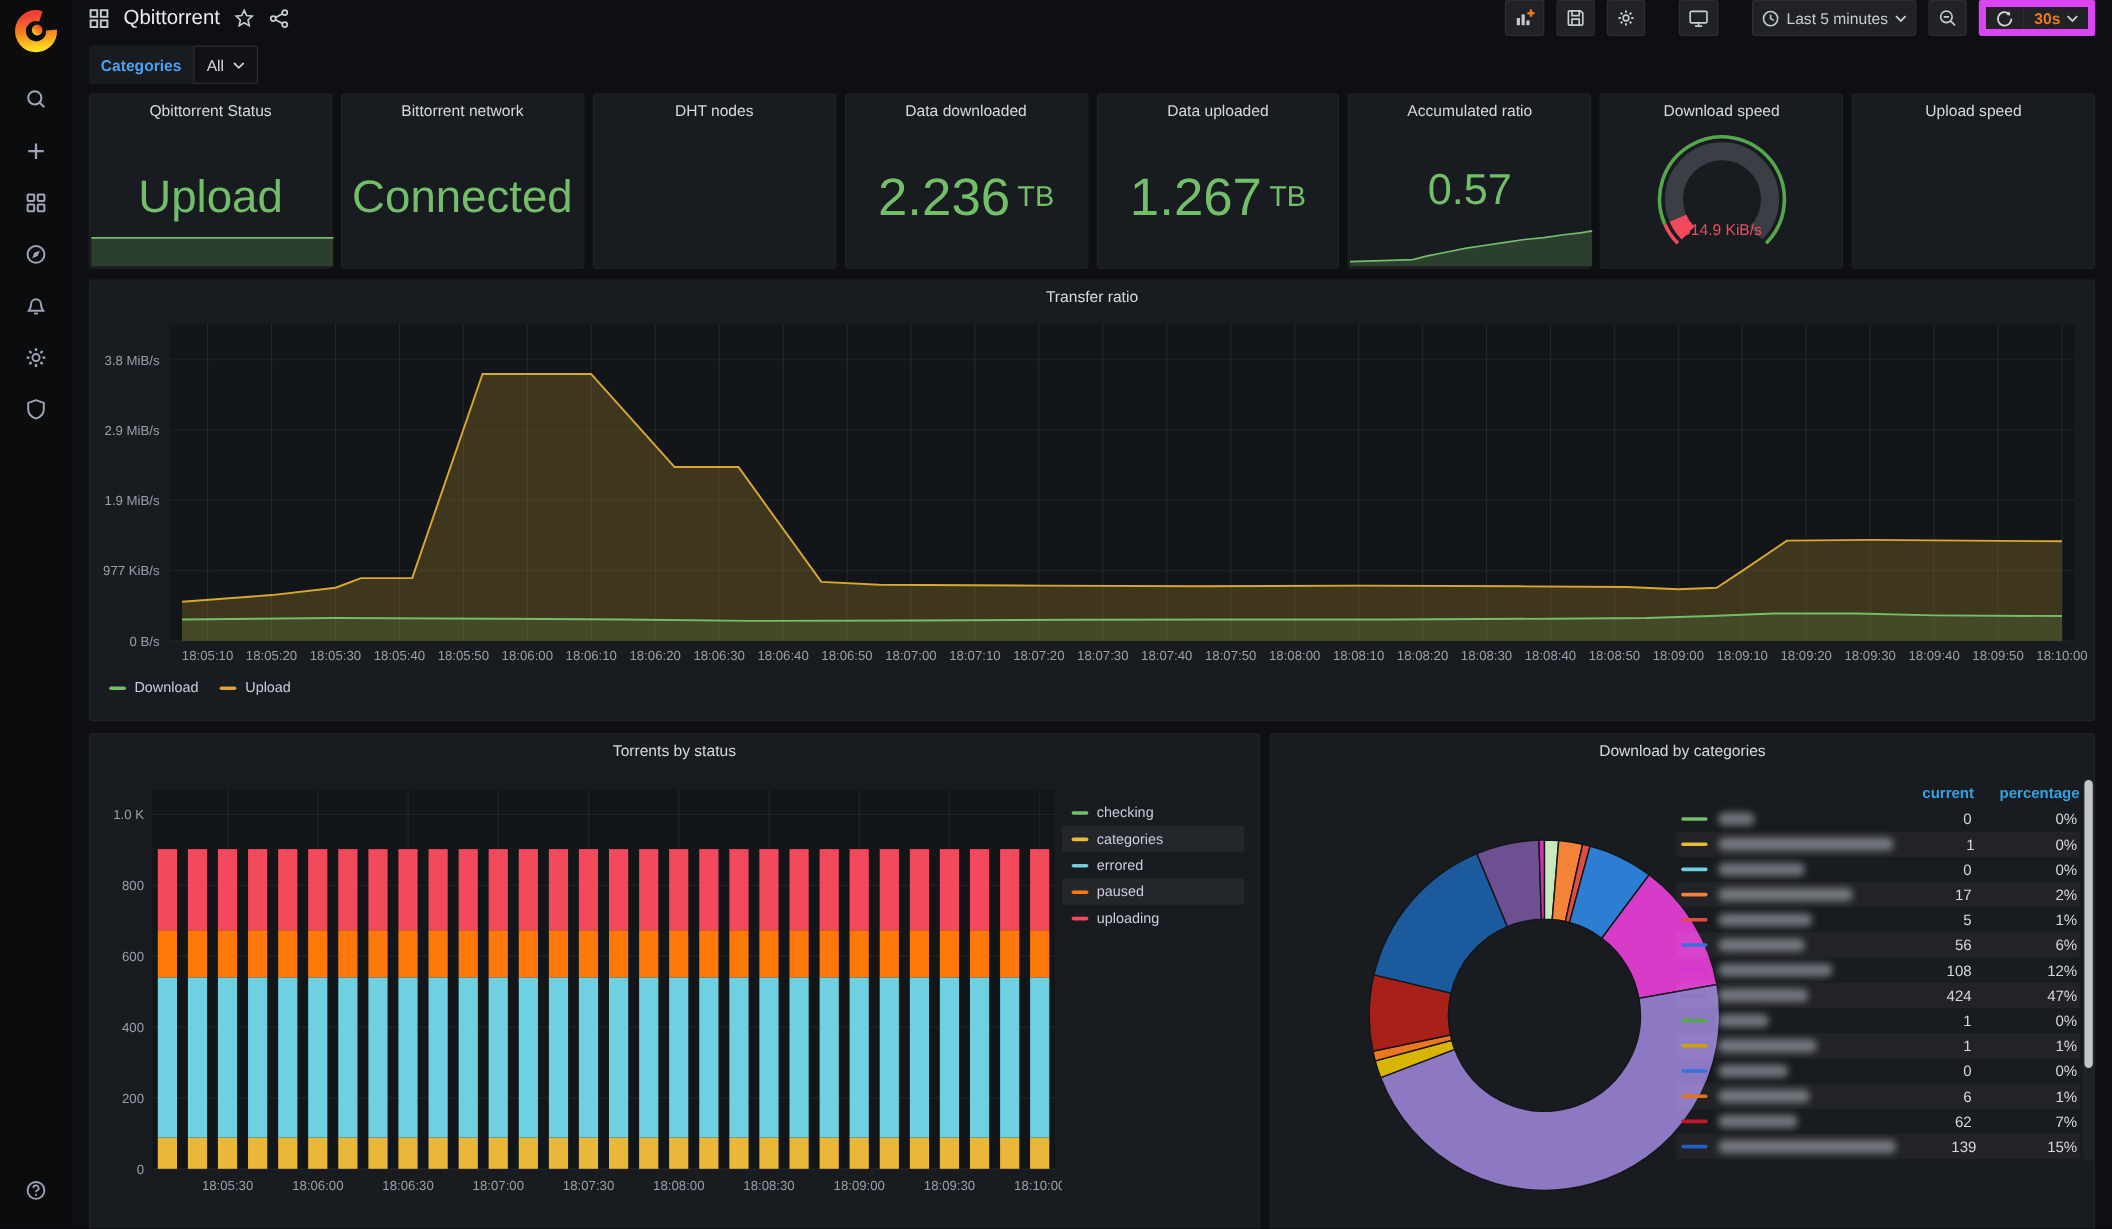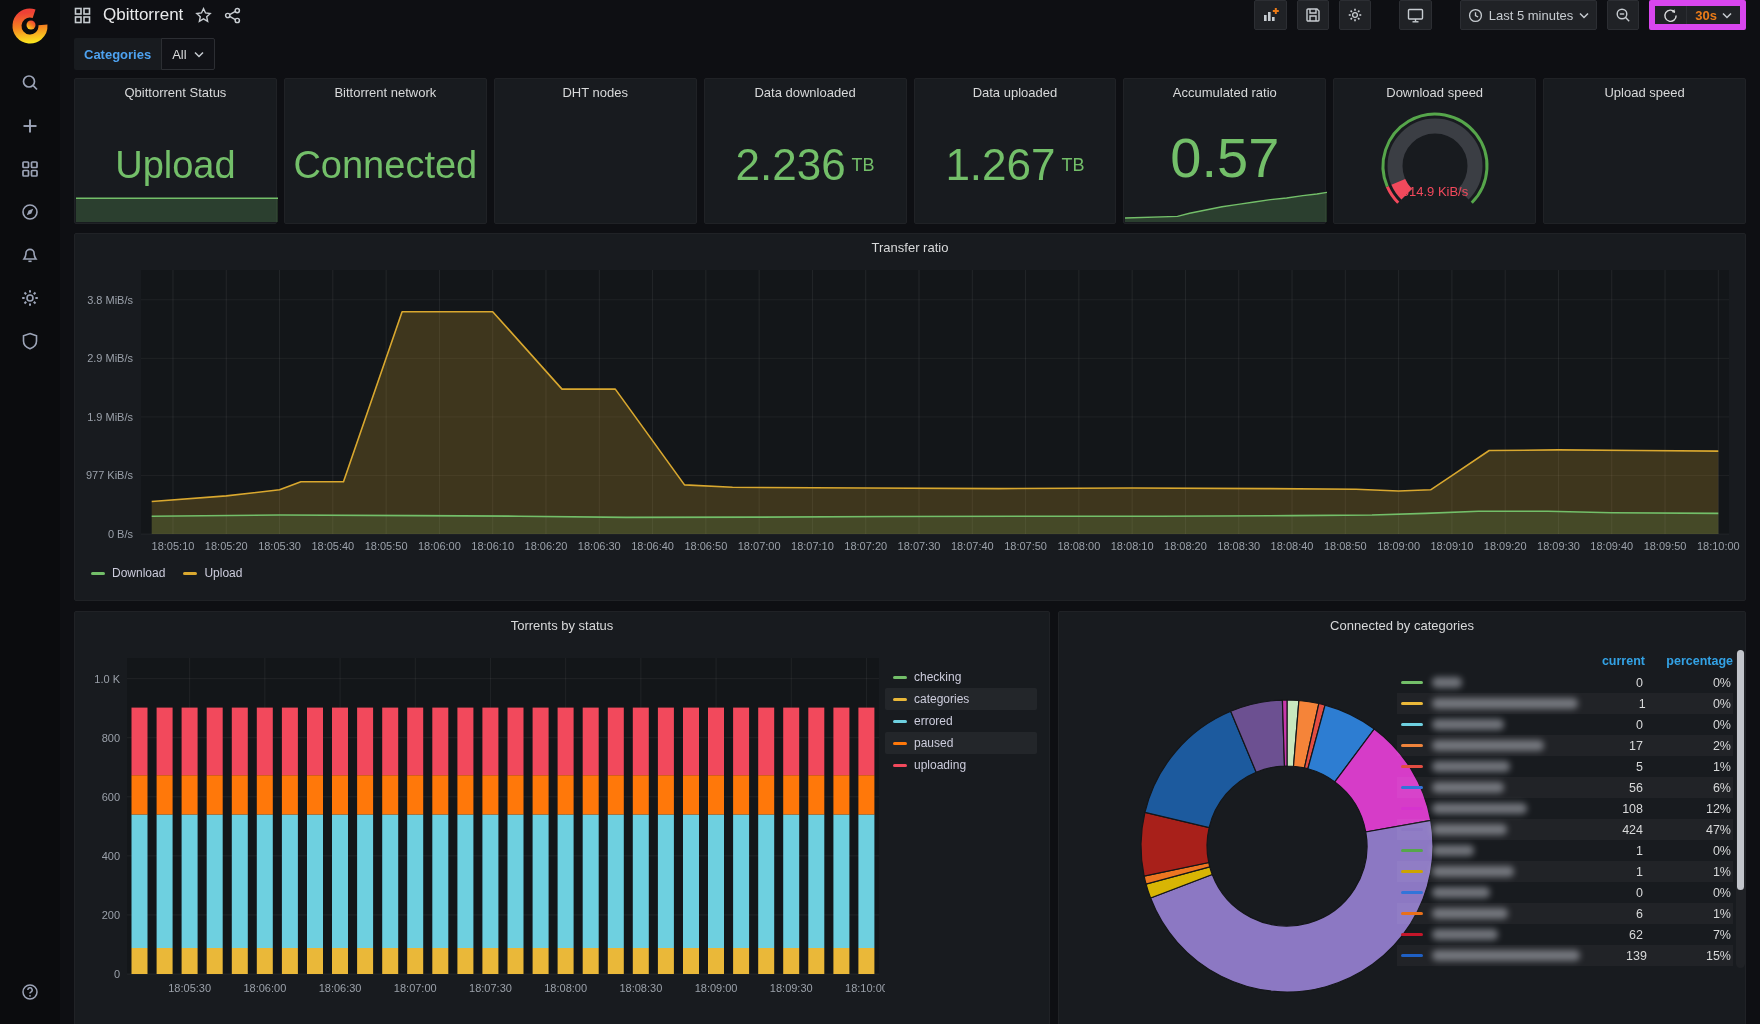--- a/index.html
+++ b/index.html
@@ -40,21 +40,21 @@
                align-items:center; padding:0 10px; border-radius:0 2px 2px 0; cursor:pointer;justify-content:space-between; }
   
   .dash { padding:2px 14px 0 14px; flex:1; }
   .panel { background:#181b1f; border:1px solid #202226; border-radius:2px; position:relative; }
   .p-title { height:28px; line-height:28px; text-align:center; font-size:13px; font-weight:500; color:#d8d9da; cursor:pointer; white-space:nowrap; overflow:hidden; }
   .stats-row { display:grid; grid-template-columns:repeat(8,1fr); gap:7px; height:146px; margin-bottom:9px; }
   .stat-body { position:absolute; left:0; right:0; top:28px; bottom:0; display:flex; align-items:center; justify-content:center; }
   .stat-value { color:#73bf69; font-weight:500; line-height:1; }
   .v-word { font-size:38px; }
   .v-num  { font-size:52px; }
-  .v-unit { font-size:18px; margin-left:6px; }
+  .v-unit { font-size:24px; margin-left:6px; }
   .spark { position:absolute; left:1px; right:1px; bottom:1px; height:34px; }
   .gauge-wrap { position:absolute; left:0; right:0; top:26px; bottom:0; display:flex; align-items:center; justify-content:center; }
   
   .transfer-panel { height:368px; margin-bottom:10px; }
   .t-legend { display:flex; gap:18px; padding:4px 0 0 16px;text-align:right; }
   .legend-item { display:flex; align-items:center; gap:7px; font-size:12px; color:#ccccdc; cursor:pointer; }
   .dash-swatch { width:14px; height:3px; border-radius:2px; }
   
   .bottom-row { display:grid; grid-template-columns:976px 1fr; gap:8px; height:440px; }
   .status-flex { display:flex; position:absolute; top:30px; left:4px; right:4px; bottom:0; }
@@ -310,21 +310,21 @@
         <div class="panel">
           <div class="p-title">Data uploaded</div>
           <div class="stat-body">
             <span class="stat-value v-num" style="font-size:44px">1.267</span>
             <span class="stat-value v-unit">TB</span>
           </div>
         </div>
         <div class="panel">
           <div class="p-title">Accumulated ratio</div>
           <div class="stat-body" style="bottom:14px">
-              <span class="stat-value v-num" style="font-size:56px">0.57</span>
+              <span class="stat-value v-num" style="font-size:36px">0.57</span>
             </div>
           <svg class="spark" style="height:40px" viewBox="0 0 202 40" preserveAspectRatio="none">
               <path d="M0 40 L0.0 36.0 L52.5 34.4 L64.6 31.2 L80.8 28.0 L97.0 24.8 L113.1 22.4 L129.3 20.0 L145.4 17.6 L161.6 16.0 L177.8 13.6 L191.9 12.0 L202.0 10.4 L202 40 Z" fill="rgba(115,191,105,0.22)"></path>
               <path d="M0.0 36.0 L52.5 34.4 L64.6 31.2 L80.8 28.0 L97.0 24.8 L113.1 22.4 L129.3 20.0 L145.4 17.6 L161.6 16.0 L177.8 13.6 L191.9 12.0 L202.0 10.4 " fill="none" stroke="#73BF69" stroke-width="1.4"></path>
             </svg>
         </div>
         <div class="panel">
           <div class="p-title">Download speed</div>
           <div class="gauge-wrap">
               <svg width="160" height="112">
@@ -609,21 +609,21 @@
                   <span>paused</span>
                 </div>
                 <div class="legend-item">
                   <span class="dash-swatch" style="background: rgb(242, 73, 92);"></span>
                   <span>uploading</span>
                 </div>
               </div>
           </div>
         </div>
         <div class="panel">
-          <div class="p-title">Connected by categories</div>
+          <div class="p-title">Download by categories</div>
           <svg id="donut-chart" width="430" height="400" style="position:absolute;left:10px;top:32px">
               <path d="M218 56 A146 146 0 0 1 229.912229288951 56.48677450703164 L224.52724892545262 122.26672575727761 A80 80 0 0 0 218 122 Z" fill="#C8E8BE" stroke="#141619" stroke-width="1.2"></path>
               <path d="M229.912229288951 56.48677450703164 A146 146 0 0 1 249.84891324389523 59.51615275694289 L235.45145931172343 123.92665904490022 A80 80 0 0 0 224.52724892545262 122.26672575727761 Z" fill="#F58439" stroke="#141619" stroke-width="1.2"></path>
               <path d="M249.84891324389523 59.51615275694289 A146 146 0 0 1 256.08285991832497 61.054280730342015 L238.86732050319176 124.76946889333809 A80 80 0 0 0 235.45145931172343 123.92665904490022 Z" fill="#E24D42" stroke="#141619" stroke-width="1.2"></path>
               <path d="M256.08285991832497 61.054280730342015 A146 146 0 0 1 305.29412752639774 84.97122020885203 L265.83239864460154 137.87464121032988 A80 80 0 0 0 238.86732050319176 124.76946889333809 Z" fill="#2D7DD2" stroke="#141619" stroke-width="1.2"></path>
               <path d="M305.29412752639774 84.97122020885203 A146 146 0 0 1 361.74639284126397 176.44663338960967 L296.7651467623364 187.99815528197792 A80 80 0 0 0 265.83239864460154 137.87464121032988 Z" fill="#D63CC8" stroke="#141619" stroke-width="1.2"></path>
               <path d="M361.74639284126397 176.44663338960967 A146 146 0 0 1 81.58797440133466 254.03613429213468 L143.25368460347104 230.5129502970601 A80 80 0 0 0 296.7651467623364 187.99815528197792 Z" fill="#8C78C3" stroke="#141619" stroke-width="1.2"></path>
               <path d="M81.58797440133466 254.03613429213468 A146 146 0 0 1 77.05428073034204 240.08285991832508 L140.76946889333811 222.86732050319182 A80 80 0 0 0 143.25368460347104 230.5129502970601 Z" fill="#D8B504" stroke="#141619" stroke-width="1.2"></path>
               <path d="M77.05428073034204 240.08285991832508 A146 146 0 0 1 75.12718796848111 232.05594088040283 L139.71352765396225 218.46900870159058 A80 80 0 0 0 140.76946889333811 222.86732050319182 Z" fill="#ED7621" stroke="#141619" stroke-width="1.2"></path>
               <path d="M75.12718796848111 232.05594088040283 A146 146 0 0 1 75.92761739660952 168.36314370521782 L140.15211912142988 183.5688458658728 A80 80 0 0 0 139.71352765396225 218.46900870159058 Z" fill="#A8201A" stroke="#141619" stroke-width="1.2"></path>

